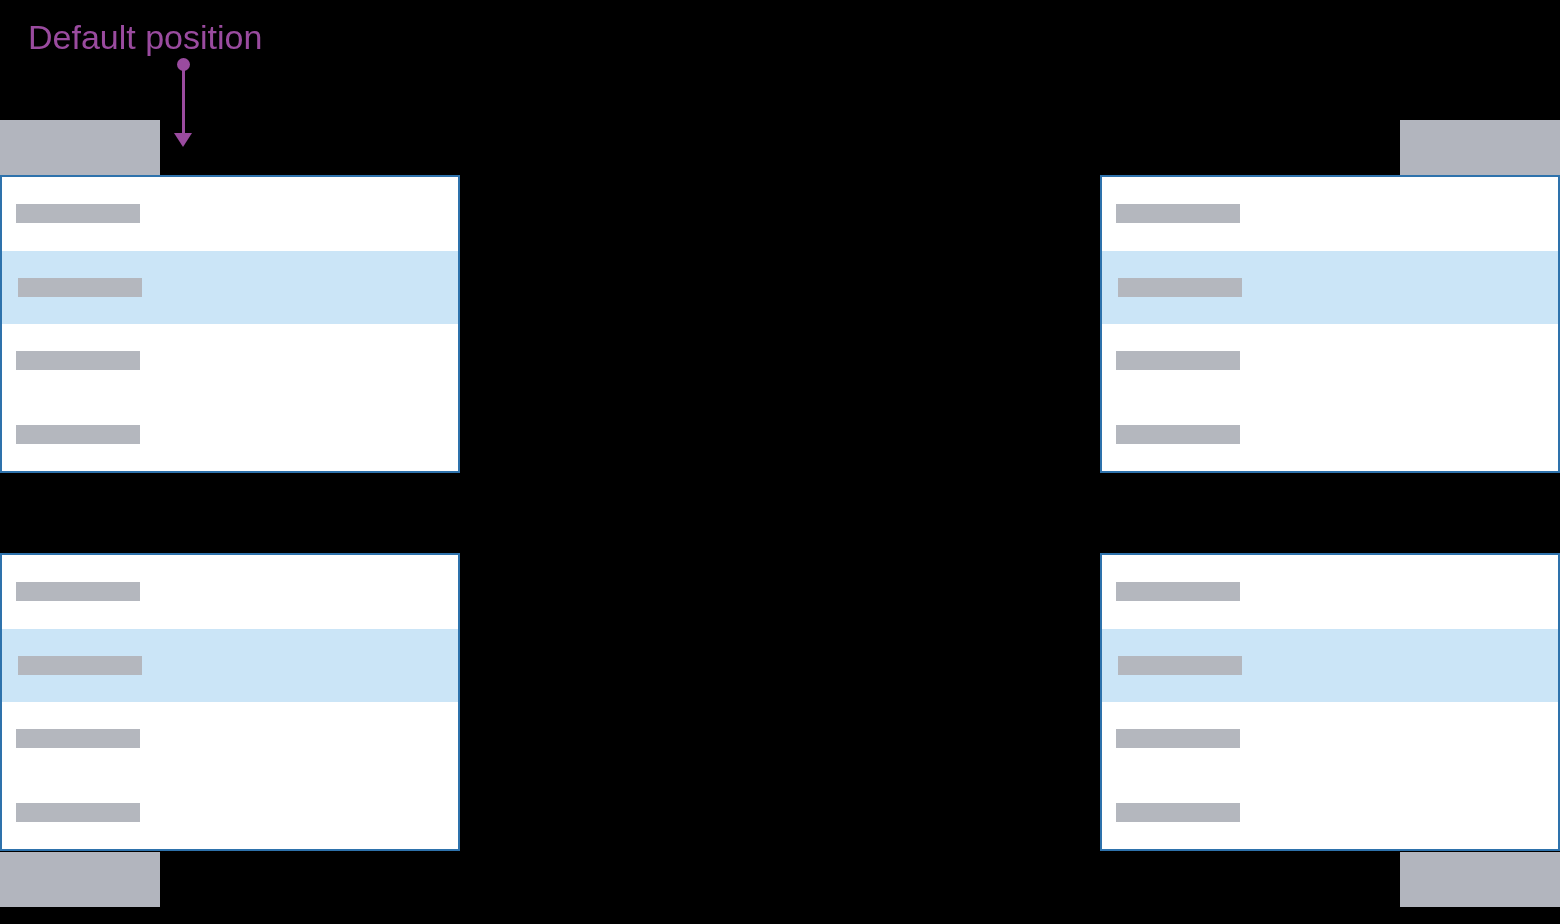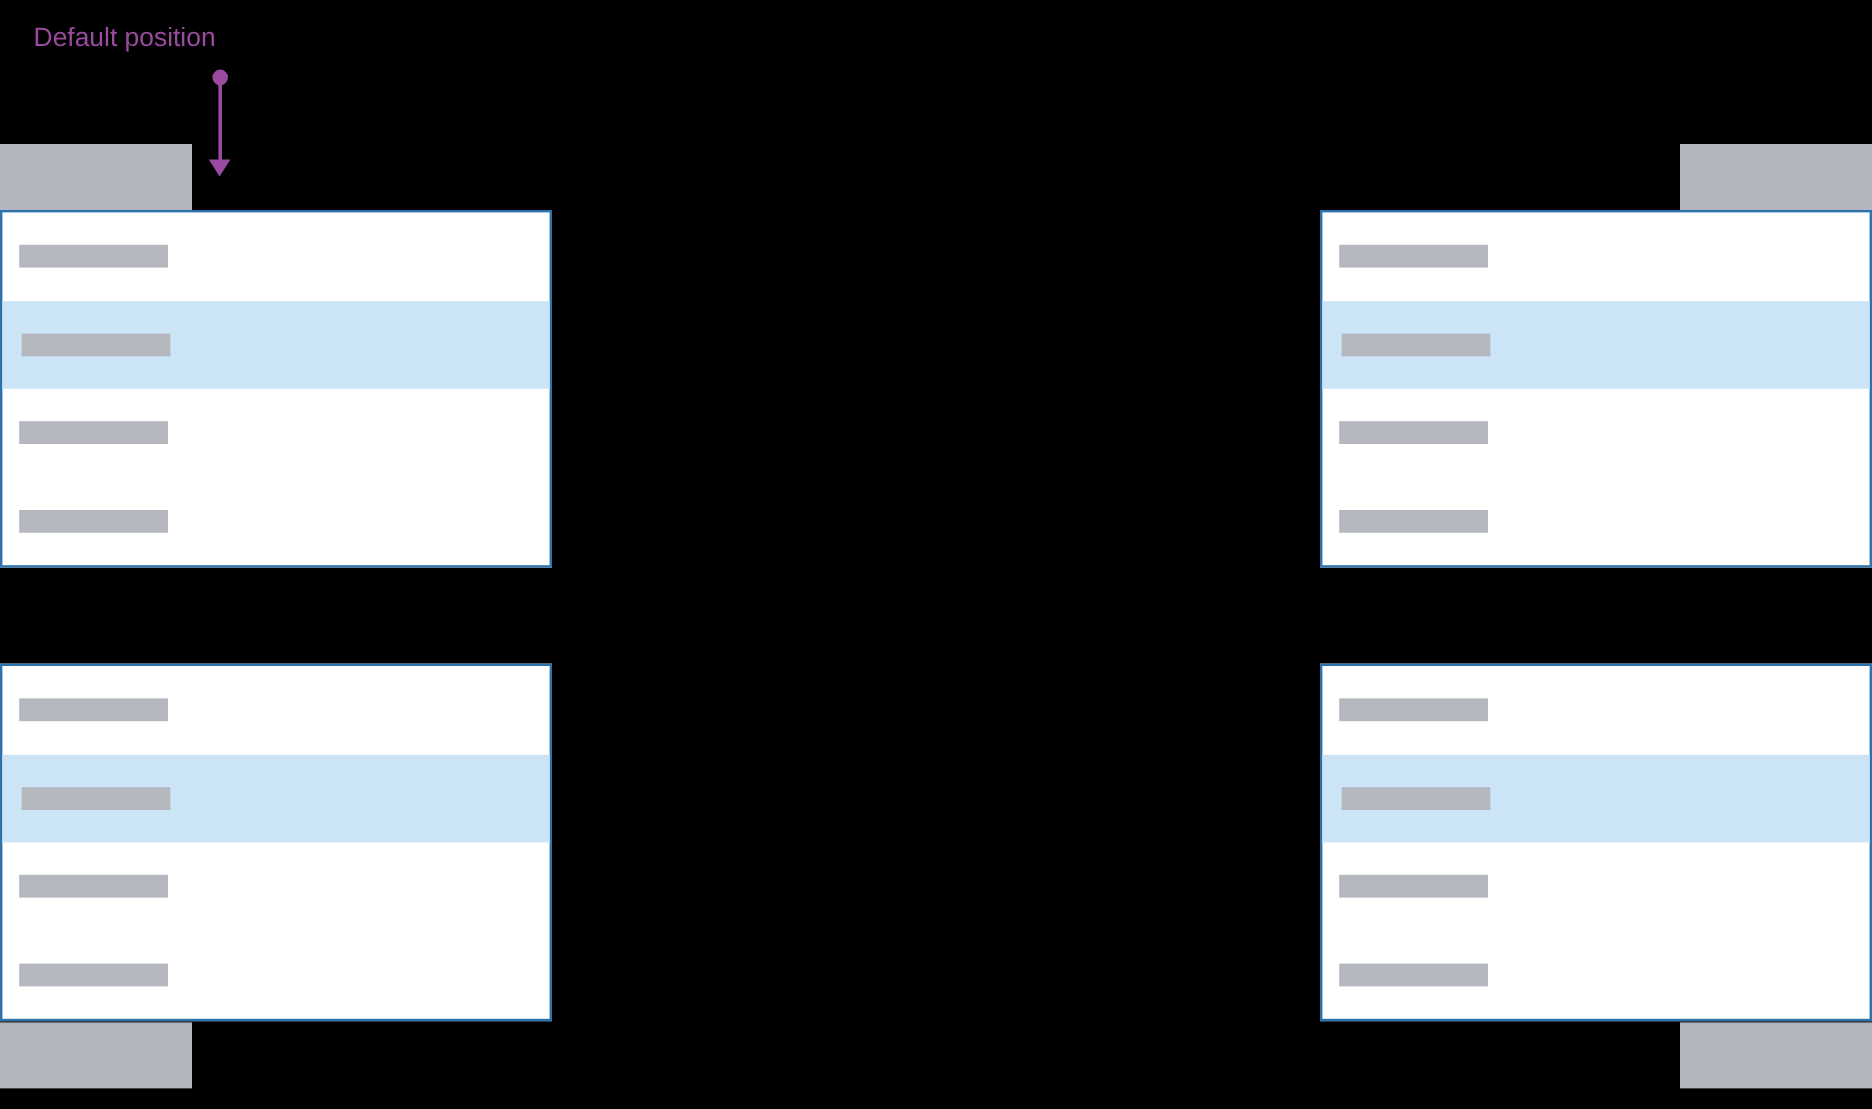--- a/index.html
+++ b/index.html
@@ -18,21 +18,21 @@
     background:var(--color-bg);
     font-family:"Liberation Sans", sans-serif;
     overflow:hidden;
   }
 
   
   .annotation-label{
     position:absolute;
     left:28px;
     top:18px;
-    font-size:22px;
+    font-size:34px;
     line-height:1.15;
     color:var(--color-annotation);
   }
   .arrow-dot{
     position:absolute;
     left:177px;
     top:58px;
     width:13px;
     height:13px;
     border-radius:50%;

